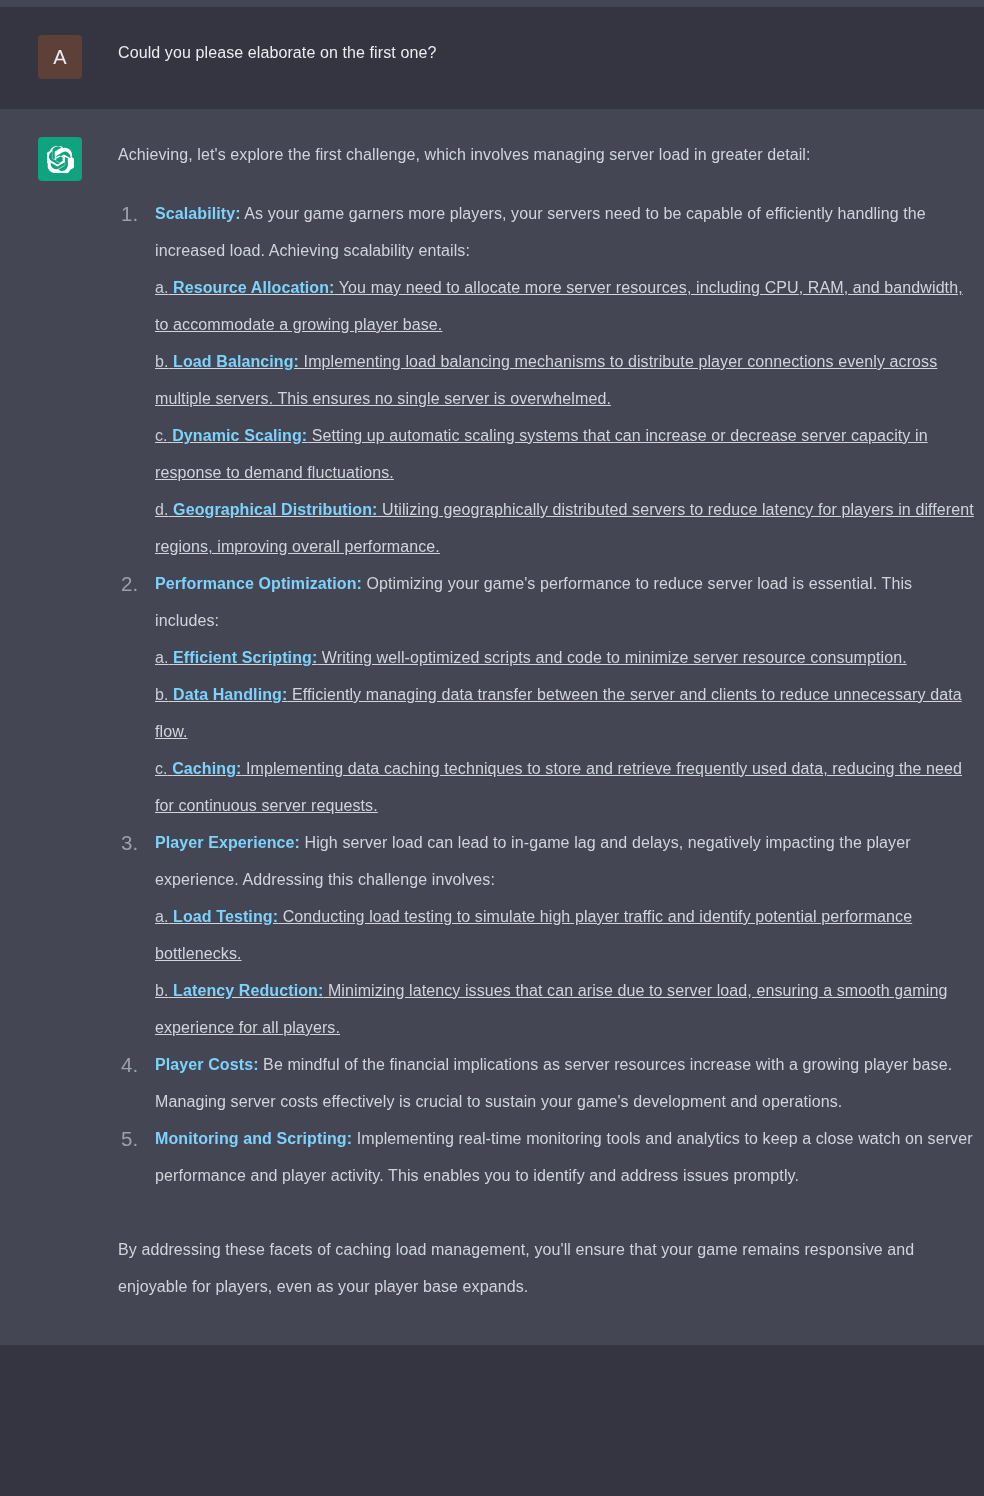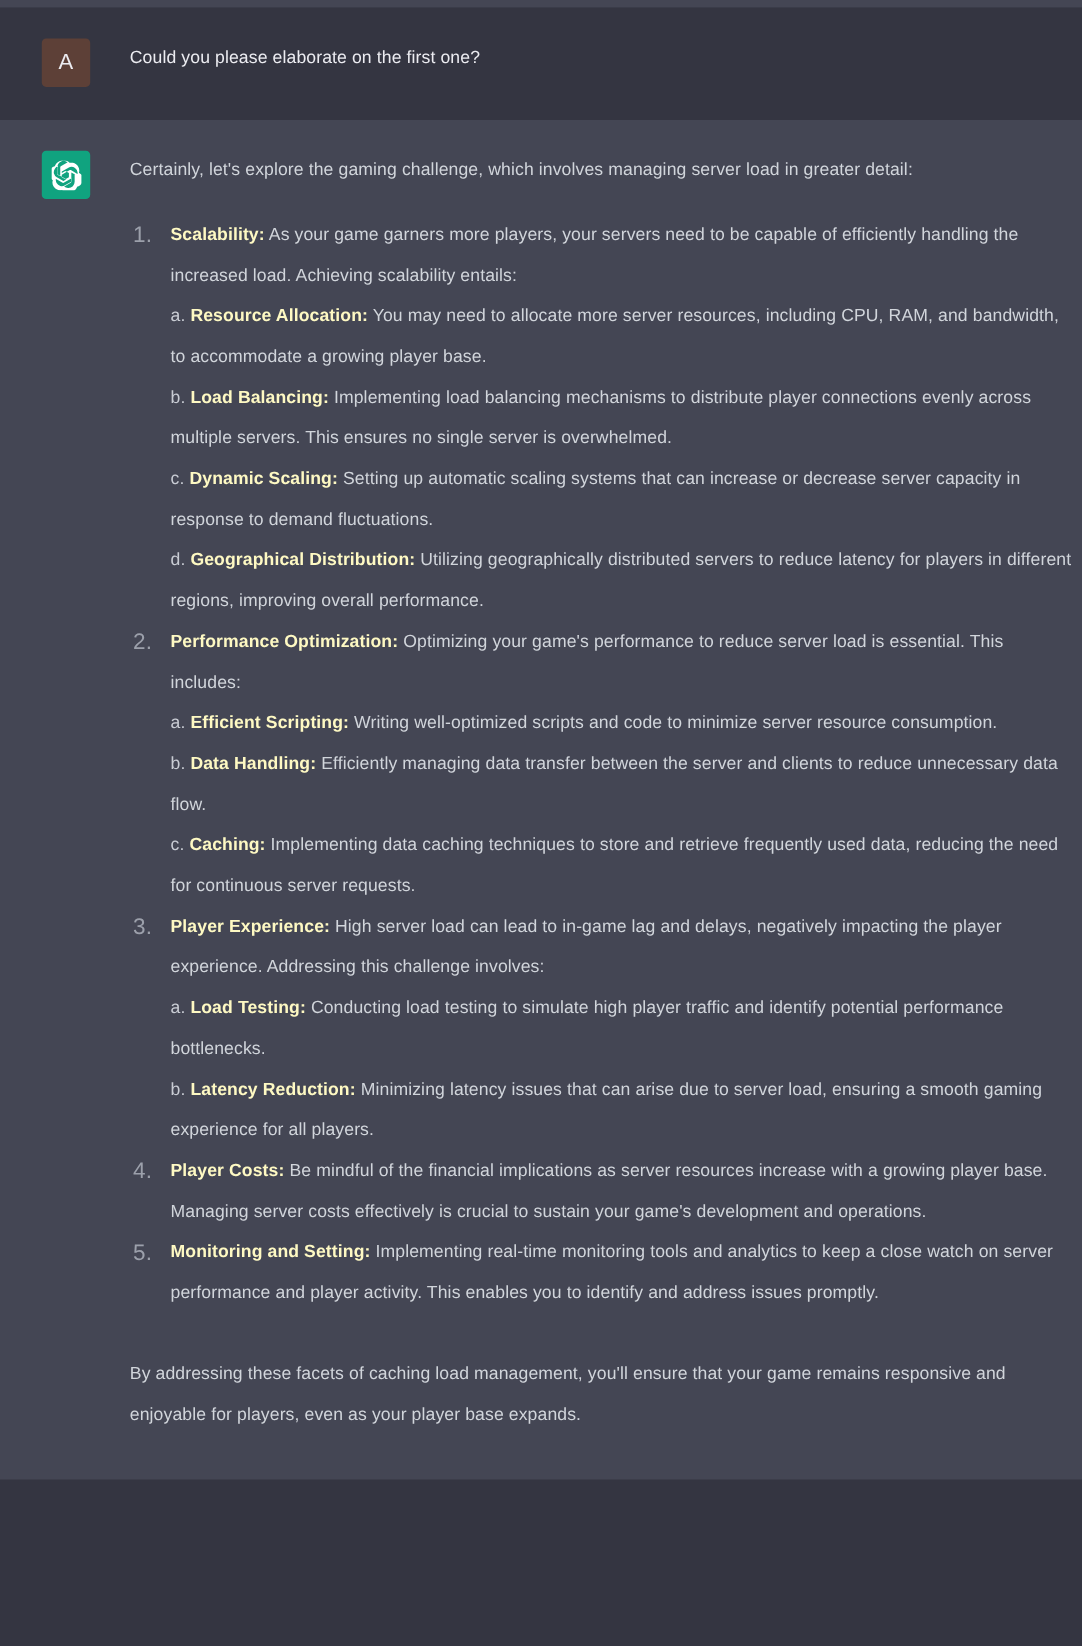--- a/index.html
+++ b/index.html
@@ -101,28 +101,29 @@
     left: 3px;
     top: 0;
     color: #9ca0ab;
     font-size: 20.5px;
     line-height: 37px;
     font-weight: 400;
   }
 
   .sub-line {
     display: block;
+    text-decoration: underline;
   }
   .sub-marker {
     color: #c9ccd4;
     font-weight: 400;
   }
 
   b, .bold {
-    color: #fef9c3;
+    color: #7dd3fc;
     font-weight: 700;
   }
 
   .closing {
     margin-top: 37px;
   }
 </style>
 </head>
 <body>
 
@@ -140,26 +141,26 @@
 </div>
 
 <div class="turn assistant">
   <div class="turn-inner">
     <div class="avatar assistant-avatar">
       <svg width="27" height="27" viewBox="0 0 41 41" fill="#ffffff" aria-hidden="true">
         <path d="M37.5324 16.8707c.9388-2.8184.6142-5.8379-.8739-8.4057a11.4087 11.4087 0 0 0-3.0678-3.4142 11.4733 11.4733 0 0 0-4.2525-1.9318 11.5039 11.5039 0 0 0-4.6714-.0825c-1.2003-1.3539-2.7466-2.3572-4.4746-2.9036A11.4636 11.4636 0 0 0 15.1909.0286c-2.4224.0063-4.7828.7731-6.7441 2.1911-1.9613 1.418-3.4195 3.4153-4.1665 5.7065a11.3992 11.3992 0 0 0-3.8101 1.7582A11.4044 11.4044 0 0 0 1.537 27.0852c-.9388 2.8184-.6142 5.8379.8739 8.4057a11.4087 11.4087 0 0 0 3.0678 3.4142 11.4733 11.4733 0 0 0 4.2525 1.9318 11.5039 11.5039 0 0 0 4.6714.0825c1.2003 1.3539 2.7466 2.3572 4.4746 2.9036a11.4636 11.4636 0 0 0 5.2989.1643c2.4224-.0063 4.7828-.7731 6.7441-2.1911 1.9613-1.418 3.4195-3.4153 4.1665-5.7065a11.3992 11.3992 0 0 0 3.8101-1.7582 11.4044 11.4044 0 0 0 3.0978-14.2038zM22.4978 37.8074a8.4755 8.4755 0 0 1-5.4396-1.9676c.0689-.0374.1903-.1041.2688-.1523l9.0349-5.2166a1.4692 1.4692 0 0 0 .7433-1.2856V16.4452l3.8177 2.2041a.1365.1365 0 0 1 .742.1049v10.5446a8.5138 8.5138 0 0 1-2.4973 6.0027 8.4708 8.4708 0 0 1-5.9594 2.5059zM6.7668 31.0075a8.4689 8.4689 0 0 1-1.0135-5.6931c.0666.04.1835.1112.2668.1591l9.0349 5.2165a1.4704 1.4704 0 0 0 1.4856 0l11.0296-6.3687v4.4082a.1368.1368 0 0 1-.0546.1185l-9.1338 5.2728a8.5127 8.5127 0 0 1-6.4715.8569 8.4704 8.4704 0 0 1-5.1435-3.9702zM4.3924 11.2204a8.4689 8.4689 0 0 1 4.4183-3.7252c0 .0771-.45.2132-.45.3078v10.4327a1.4695 1.4695 0 0 0 .7424 1.2852l11.0295 6.3688-3.8176 2.2041a.1363.1363 0 0 1-.1286.0115L7.0646 22.8538a8.5147 8.5147 0 0 1-4.0053-5.1289 8.4705 8.4705 0 0 1 1.3331-6.5045zm31.3641 7.3041c-.0666-.0411-.1834-.1112-.2668-.1591l-9.0348-5.2165a1.4705 1.4705 0 0 0-1.4856 0L13.9394 19.534v-4.4082a.1365.1365 0 0 1 .0547-.1185l9.1337-5.2695a8.4705 8.4705 0 0 1 12.5208 8.7767zM11.8467 21.7316l-3.8184-2.2041a.1365.1365 0 0 1-.0742-.1050V8.9384a8.4705 8.4705 0 0 1 13.8873-6.4923c-.0688.0374-.1876.1041-.2686.1523l-9.0349 5.2165a1.4692 1.4692 0 0 0-.7434 1.2845l-.0078 12.6322zm2.0739-4.4704 4.9132-2.8372 4.9131 2.8355v5.6739l-4.9131 2.8355-4.9132-2.8355V17.2612z"></path>
       </svg>
     </div>
     <div class="msg-body">
-      <div class="para">Certainly, let's explore the gaming challenge, which involves managing server load in greater detail:</div>
+      <div class="para">Achieving, let's explore the first challenge, which involves managing server load in greater detail:</div>
 
       <ol class="main-list" id="challenge-list">
           <li><span><b>Scalability:</b><span> As your game garners more players, your servers need to be capable of efficiently handling the increased load. Achieving scalability entails:</span></span><span class="sub-line"><span class="sub-marker">a.</span> <b>Resource Allocation:</b><span> You may need to allocate more server resources, including CPU, RAM, and bandwidth, to accommodate a growing player base.</span></span><span class="sub-line"><span class="sub-marker">b.</span> <b>Load Balancing:</b><span> Implementing load balancing mechanisms to distribute player connections evenly across multiple servers. This ensures no single server is overwhelmed.</span></span><span class="sub-line"><span class="sub-marker">c.</span> <b>Dynamic Scaling:</b><span> Setting up automatic scaling systems that can increase or decrease server capacity in response to demand fluctuations.</span></span><span class="sub-line"><span class="sub-marker">d.</span> <b>Geographical Distribution:</b><span> Utilizing geographically distributed servers to reduce latency for players in different regions, improving overall performance.</span></span></li>
           <li><span><b>Performance Optimization:</b><span> Optimizing your game's performance to reduce server load is essential. This includes:</span></span><span class="sub-line"><span class="sub-marker">a.</span> <b>Efficient Scripting:</b><span> Writing well-optimized scripts and code to minimize server resource consumption.</span></span><span class="sub-line"><span class="sub-marker">b.</span> <b>Data Handling:</b><span> Efficiently managing data transfer between the server and clients to reduce unnecessary data flow.</span></span><span class="sub-line"><span class="sub-marker">c.</span> <b>Caching:</b><span> Implementing data caching techniques to store and retrieve frequently used data, reducing the need for continuous server requests.</span></span></li>
           <li><span><b>Player Experience:</b><span> High server load can lead to in-game lag and delays, negatively impacting the player experience. Addressing this challenge involves:</span></span><span class="sub-line"><span class="sub-marker">a.</span> <b>Load Testing:</b><span> Conducting load testing to simulate high player traffic and identify potential performance bottlenecks.</span></span><span class="sub-line"><span class="sub-marker">b.</span> <b>Latency Reduction:</b><span> Minimizing latency issues that can arise due to server load, ensuring a smooth gaming experience for all players.</span></span></li>
           <li><span><b>Player Costs:</b><span> Be mindful of the financial implications as server resources increase with a growing player base. Managing server costs effectively is crucial to sustain your game's development and operations.</span></span></li>
-          <li><span><b>Monitoring and Setting:</b><span> Implementing real-time monitoring tools and analytics to keep a close watch on server performance and player activity. This enables you to identify and address issues promptly.</span></span></li>
+          <li><span><b>Monitoring and Scripting:</b><span> Implementing real-time monitoring tools and analytics to keep a close watch on server performance and player activity. This enables you to identify and address issues promptly.</span></span></li>
         </ol>
 
       <div class="para closing">By addressing these facets of caching load management, you'll ensure that your game remains responsive and enjoyable for players, even as your player base expands.</div>
     </div>
   </div>
 </div>
 
 </body></html>

